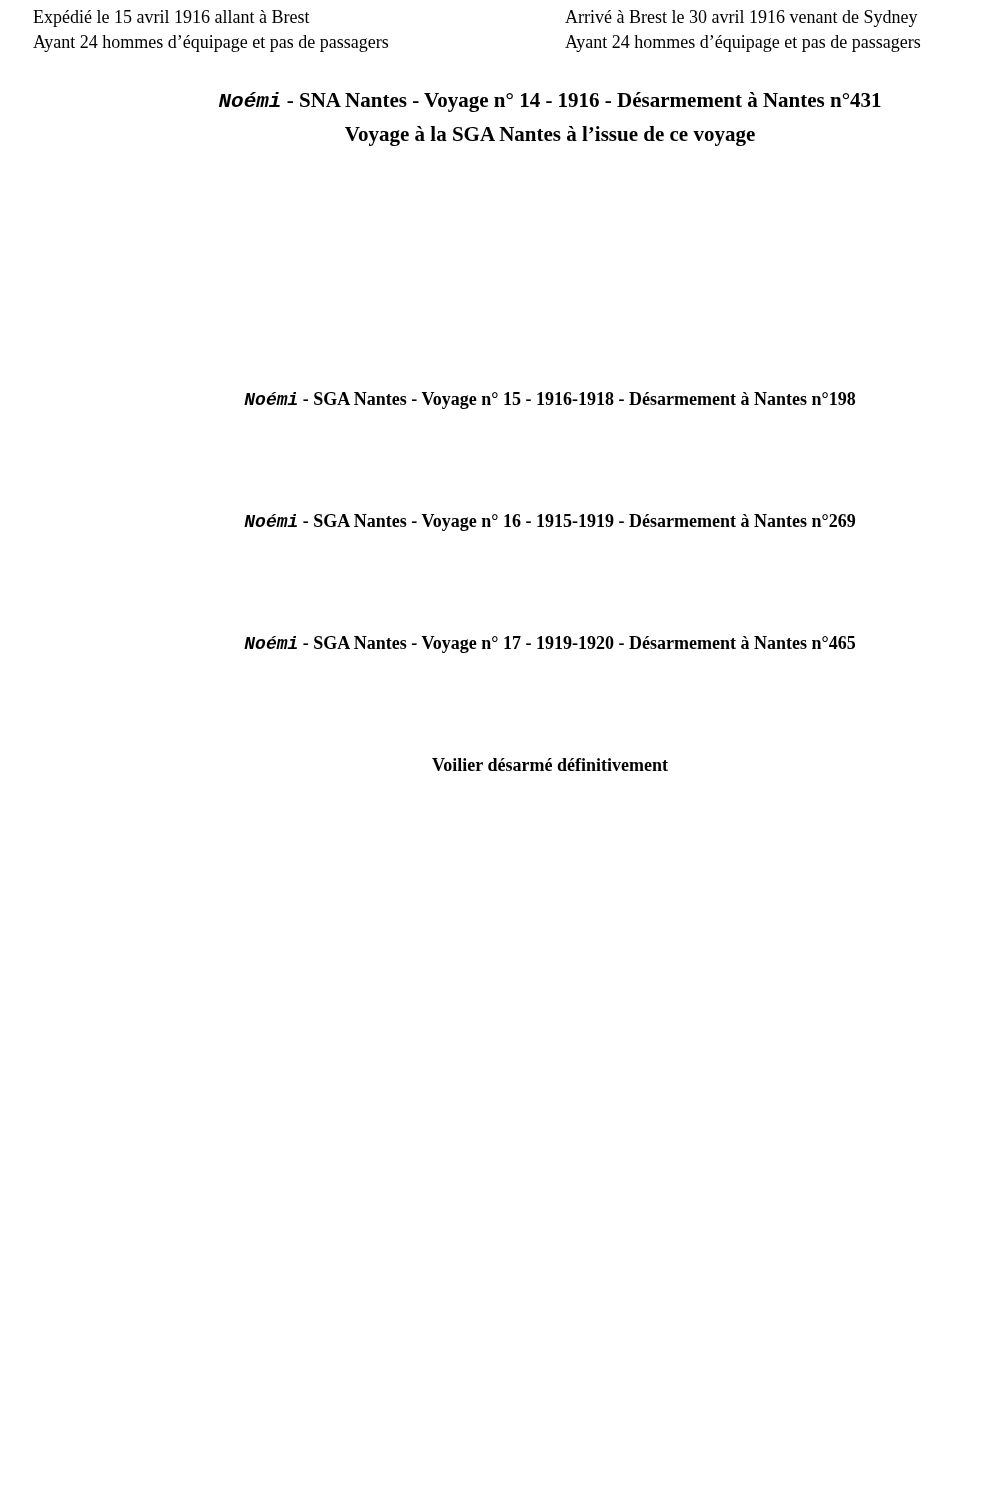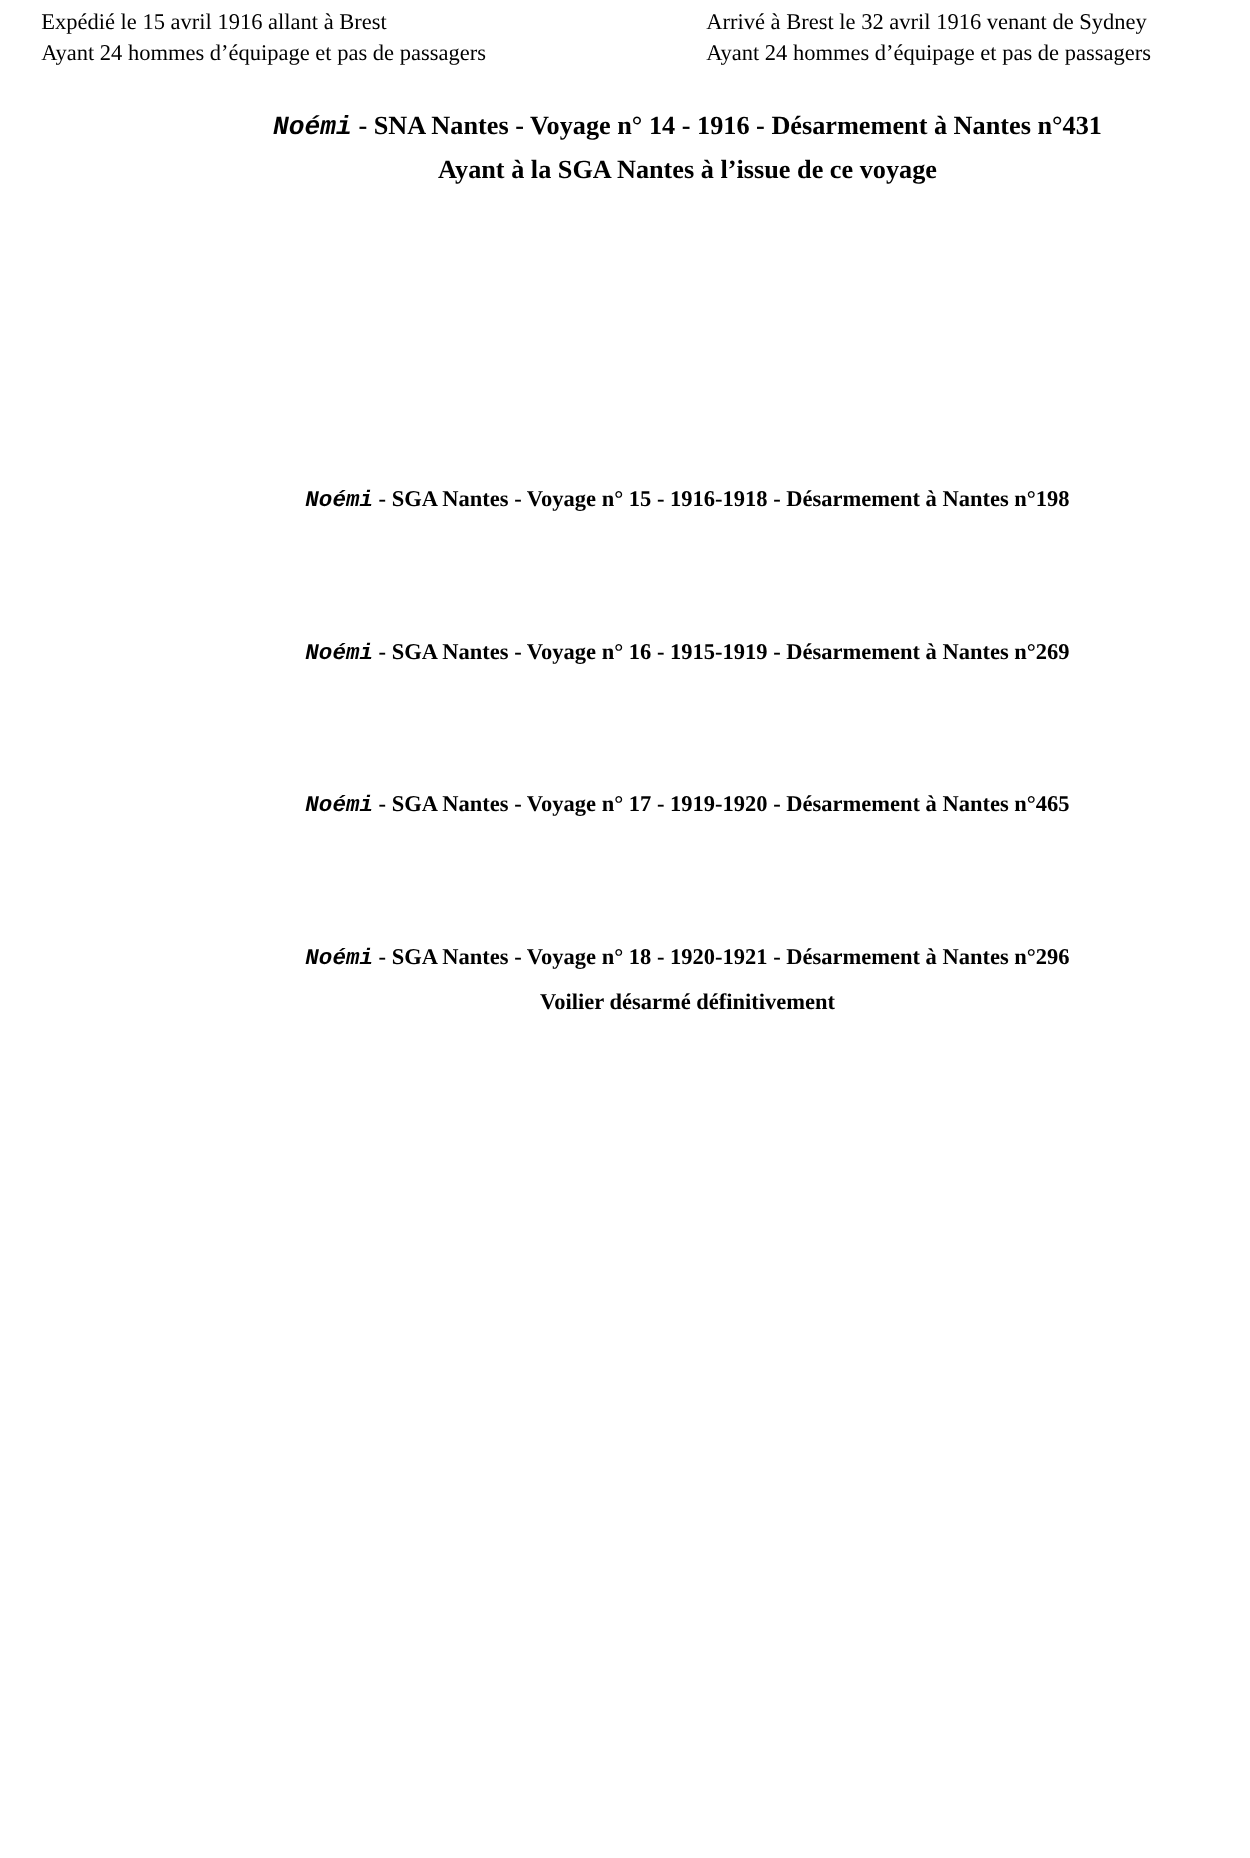--- a/index.html
+++ b/index.html
@@ -65,40 +65,39 @@
 <body>
 
 <div class="page">
 
   <div class="hdr hdr-left">
     <div>Expédié le 15 avril 1916 allant à Brest</div>
     <div>Ayant 24 hommes d’équipage et pas de passagers</div>
   </div>
 
   <div class="hdr hdr-right">
-    <div>Arrivé à Brest le 32 avril 1916 venant de Sydney</div>
+    <div>Arrivé à Brest le 30 avril 1916 venant de Sydney</div>
     <div>Ayant 24 hommes d’équipage et pas de passagers</div>
   </div>
 
   <div class="centered title-block">
     <div><span class="ship">Noémi</span><span> - SNA Nantes - Voyage n° 14 - 1916 - Désarmement à Nantes n°431</span></div>
-    <div>Ayant à la SGA Nantes à l’issue de ce voyage</div>
+    <div>Voyage à la SGA Nantes à l’issue de ce voyage</div>
   </div>
 
 
   <div class="centered voyage-row v15">
     <span class="ship">Noémi</span><span> - SGA Nantes - Voyage n° 15 - 1916-1918 - Désarmement à Nantes n°198</span>
   </div>
 
   <div class="centered voyage-row v16">
     <span class="ship">Noémi</span><span> - SGA Nantes - Voyage n° 16 - 1915-1919 - Désarmement à Nantes n°269</span>
   </div>
 
   <div class="centered voyage-row v17">
     <span class="ship">Noémi</span><span> - SGA Nantes - Voyage n° 17 - 1919-1920 - Désarmement à Nantes n°465</span>
   </div>
 
   <div class="centered voyage-row v18">
-    <div><span class="ship">Noémi</span><span> - SGA Nantes - Voyage n° 18 - 1920-1921 - Désarmement à Nantes n°296</span></div>
     <div>Voilier désarmé définitivement</div>
   </div>
 
 </div>
 
 </body></html>

